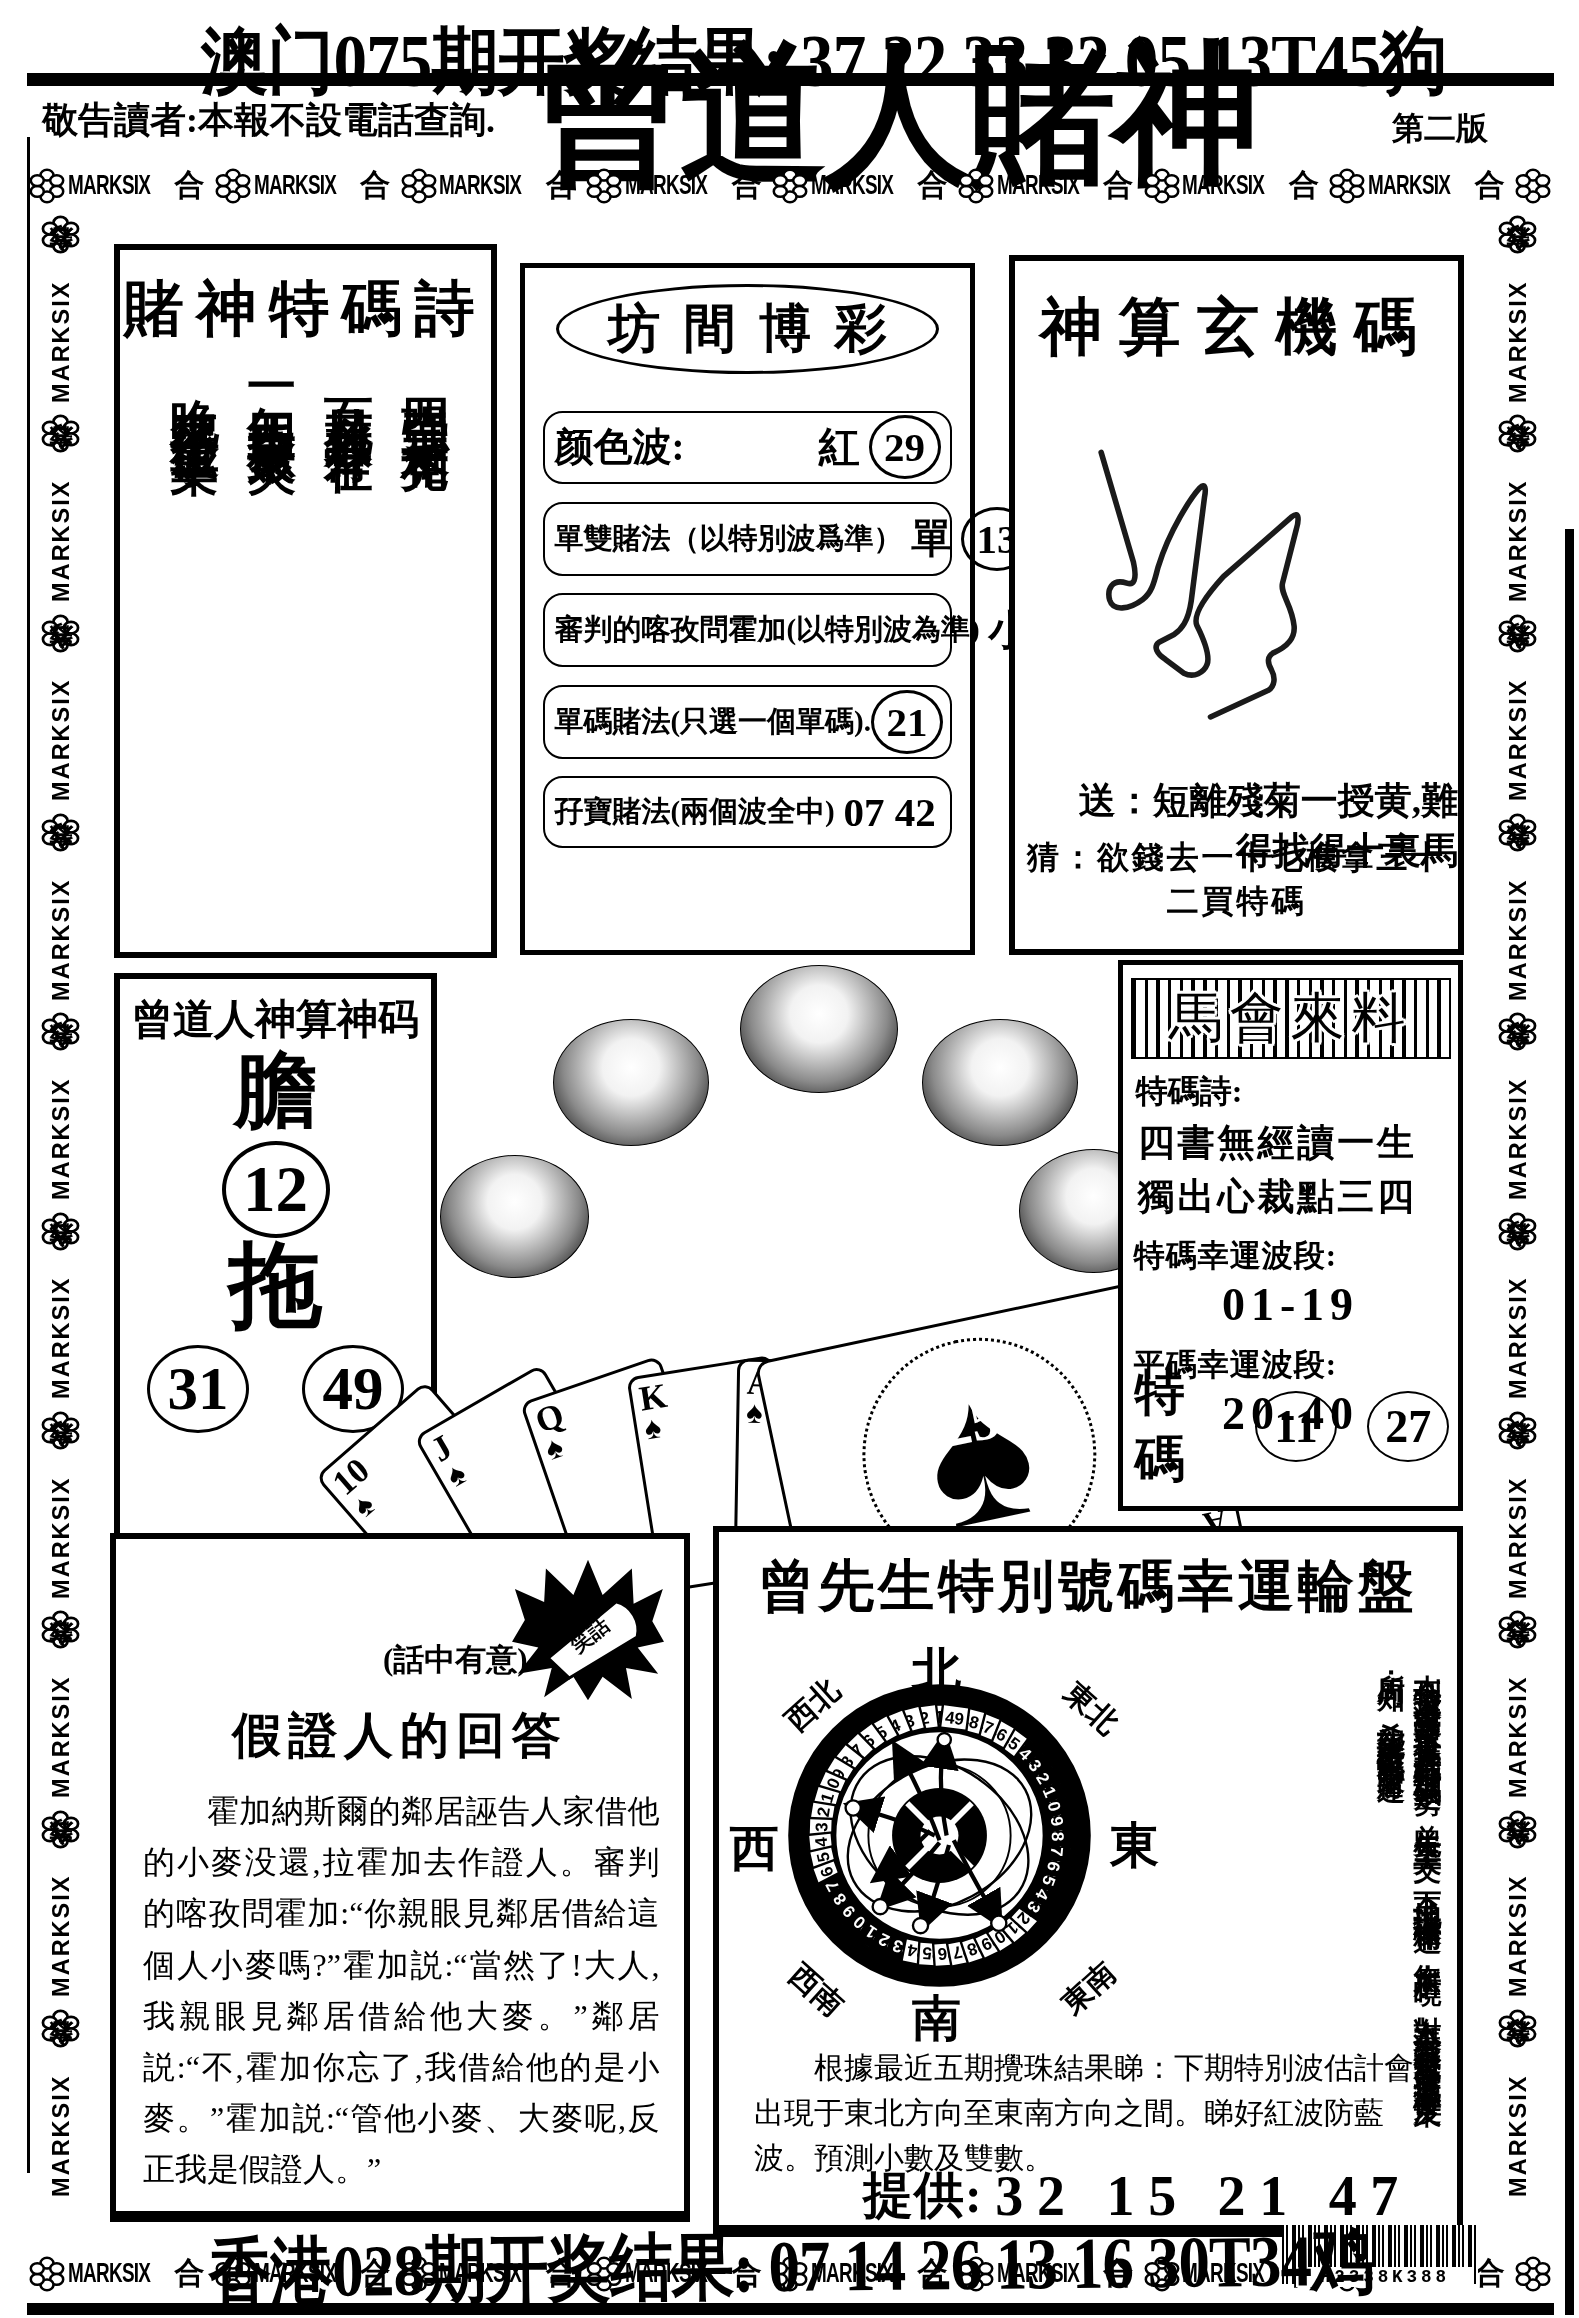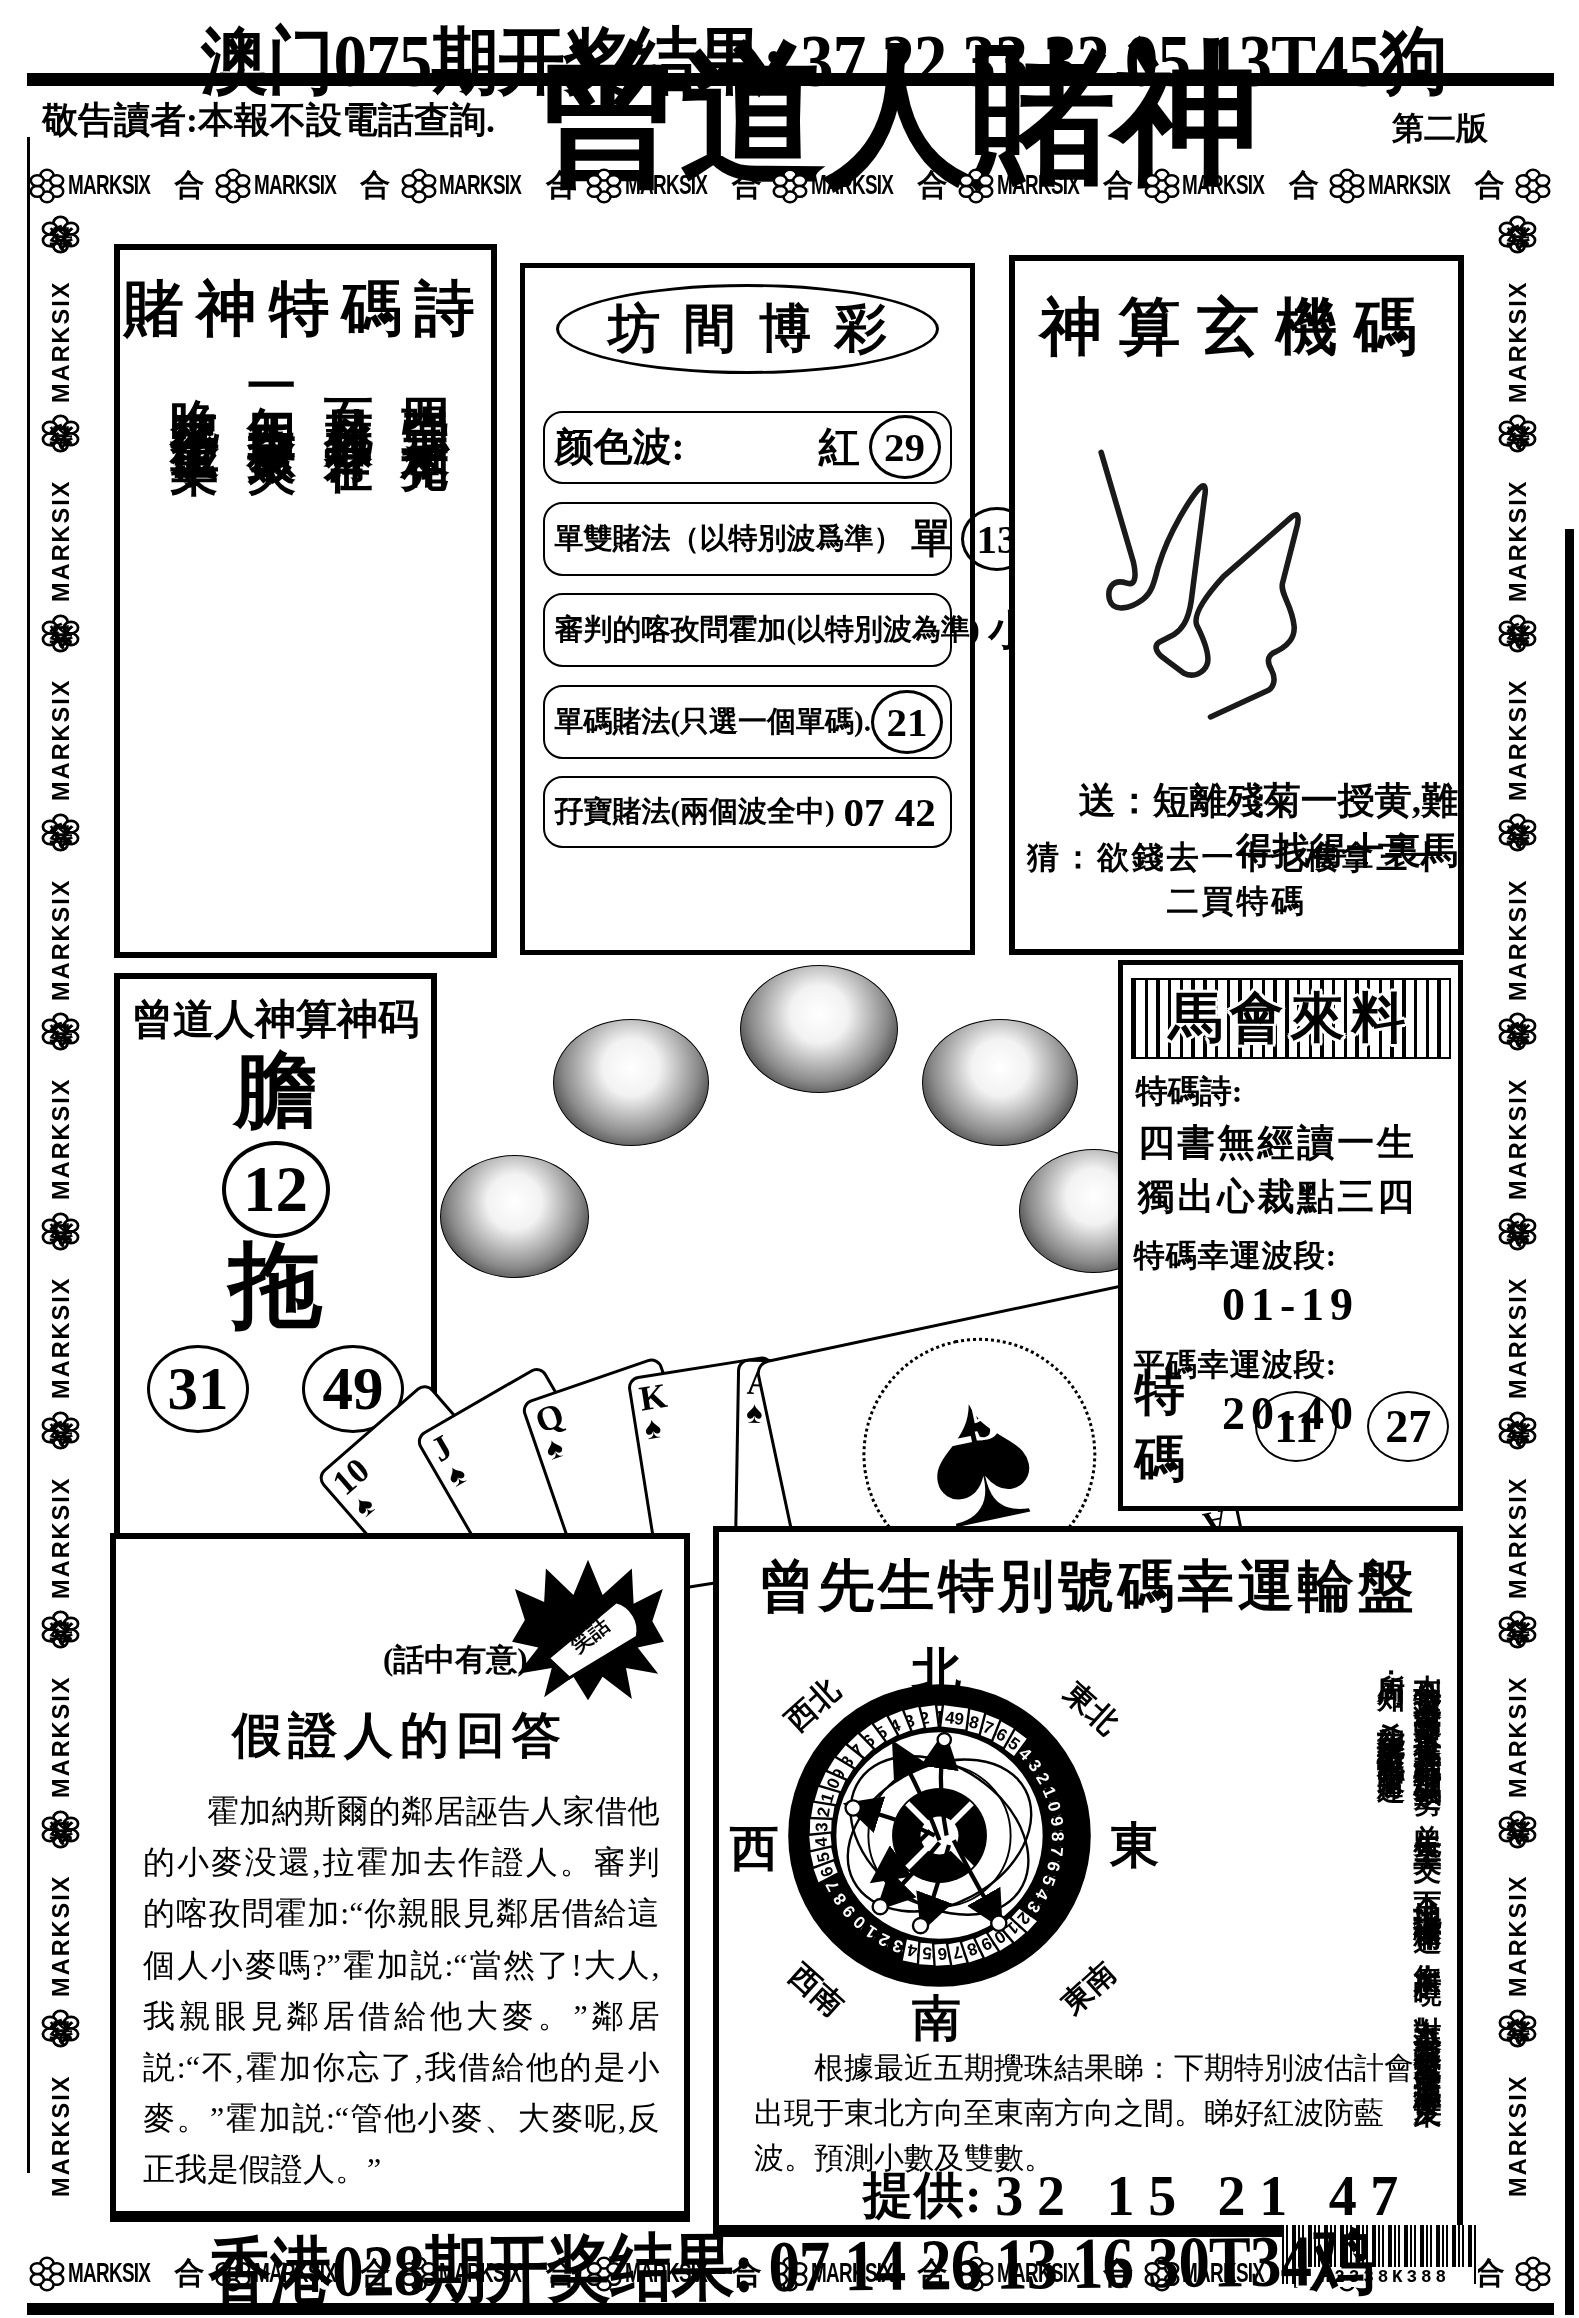--- a/index.html
+++ b/index.html
@@ -94,21 +94,21 @@
   .big-brand{position:absolute;left:0;right:54px;bottom:6.9px;text-align:center;font-size:28px;font-weight:800;letter-spacing:4.9px;}
   .big-corner{position:absolute;right:10.8px;bottom:5.9px;transform:rotate(180deg);text-align:center;}
   .big-corner .fc-rank{font-size:32px;}
   .big-corner .fc-suit{font-size:24.5px;}
 
   
   #horse-box{left:1118px;top:960px;width:345px;height:551px;border-width:5.4px;}
   .horse-title-wrap{margin:12.7px auto 0;width:316px;height:77px;border:2px solid #000;
     background:repeating-linear-gradient(90deg,#000 0 3.4px,#fff 3.4px 11.7px);
     display:flex;align-items:center;justify-content:center;}
-  .horse-title{font-size:54px;font-weight:700;letter-spacing:6.9px;
+  .horse-title{font-size:54px;font-weight:400;letter-spacing:6.9px;
     text-shadow:-2.9px 0 0 #fff,2.9px 0 0 #fff,0 -2.9px 0 #fff,0 2.9px 0 #fff,-2.4px -2.4px 0 #fff,2.4px 2.4px 0 #fff,-2.4px 2.4px 0 #fff,2.4px -2.4px 0 #fff;}
   .h-poem-label{margin:11.7px 0 0 12.7px;font-size:32px;font-weight:800;}
   .h-poem-line{margin:3.9px 0 0 14.7px;font-size:37px;font-weight:600;letter-spacing:2.9px;white-space:nowrap;}
   .h-wave-label{margin:12.7px 0 0 10.8px;font-size:31px;font-weight:800;letter-spacing:1px;}
   .h-wave-val{text-align:center;font-size:46px;font-weight:600;letter-spacing:5.9px;margin-top:1px;}
   .h-special{position:absolute;bottom:12.7px;left:11.7px;right:8.8px;display:flex;align-items:center;}
   .h-sp-label{font-size:50px;font-weight:800;letter-spacing:2px;}
   .h-sp-circle{width:84px;height:67px;border:2.4px solid #000;border-radius:50%;
     display:flex;align-items:center;justify-content:center;font-size:46px;font-weight:600;}
   .h-sp-circle.one{margin-left:23.5px;}

